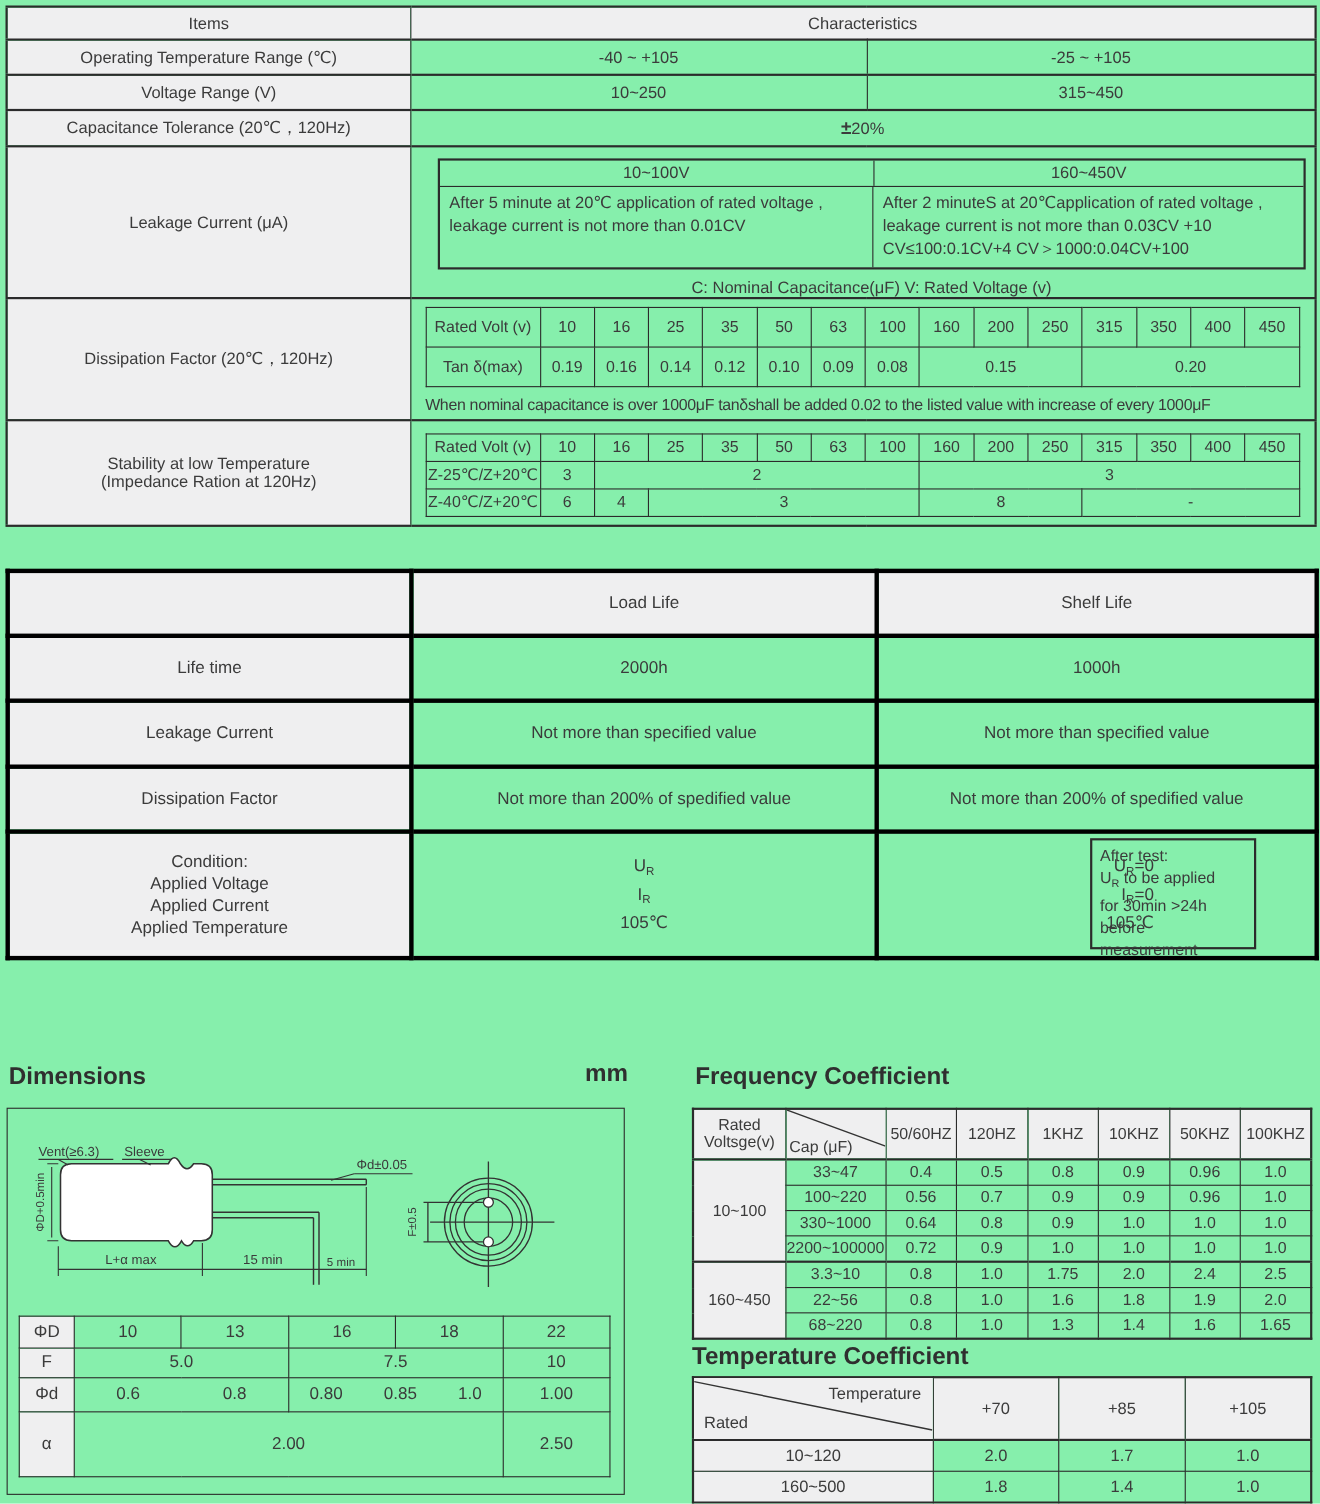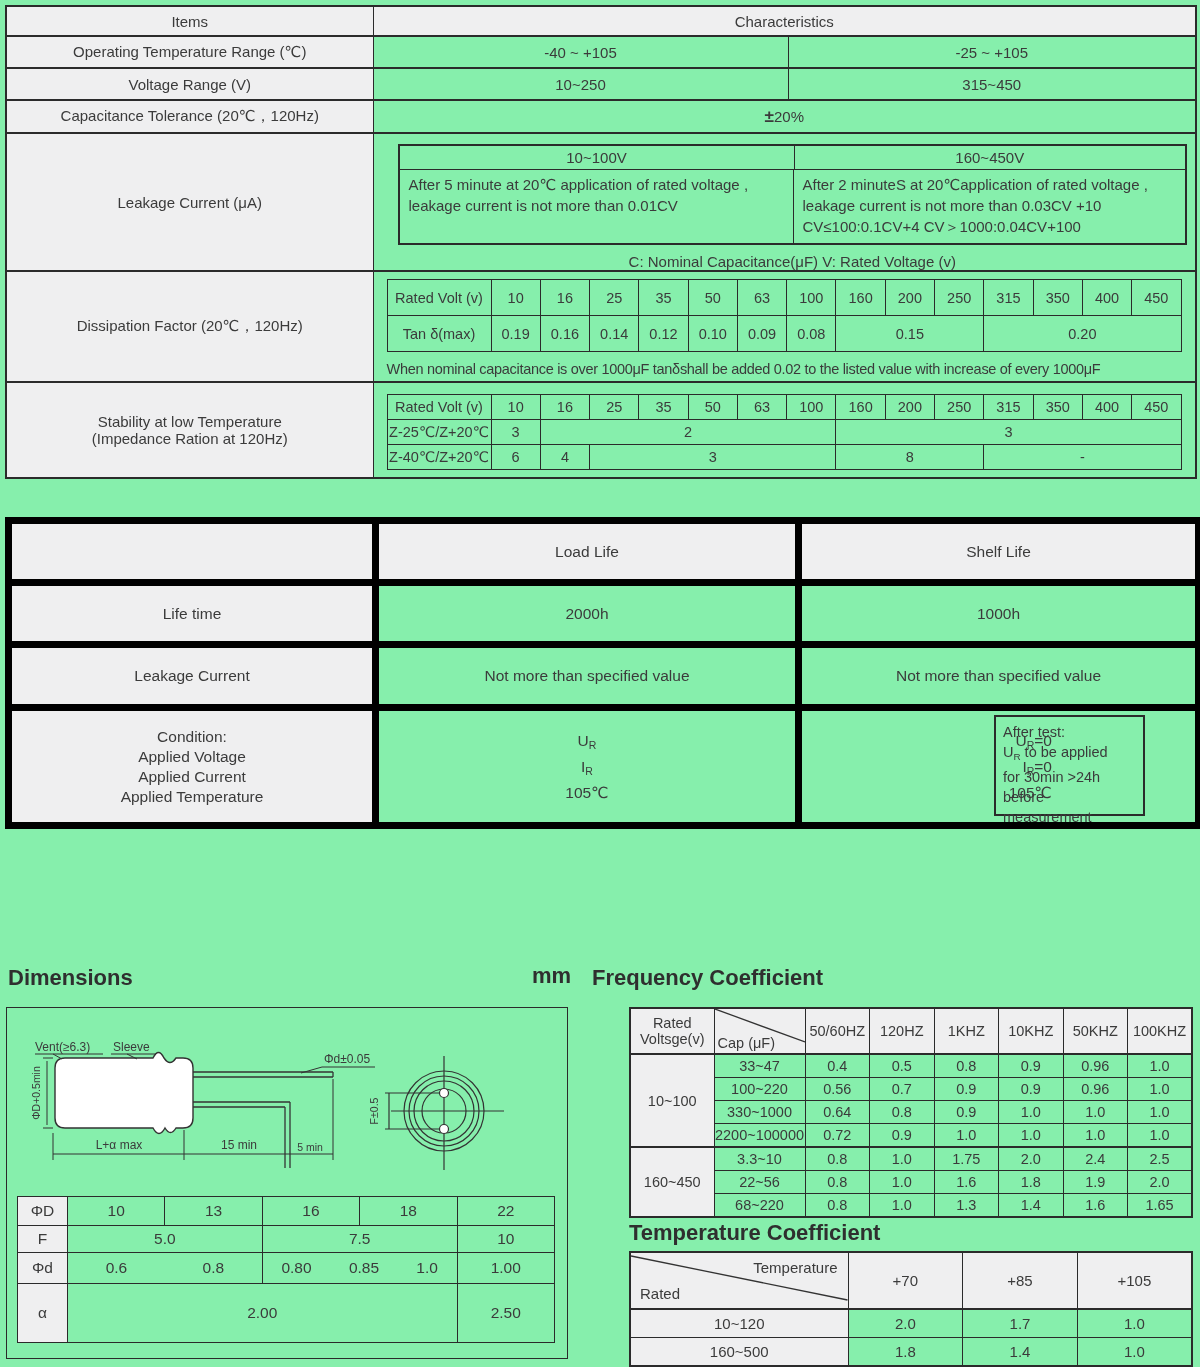--- a/index.html
+++ b/index.html
@@ -30,21 +30,21 @@
   .inner{margin-left:13px;width:795px;}
   .inner td{border:1.5px solid #2b2b2b;font-size:14.5px;text-align:center;}
   .diss{margin-top:7px;}
   .diss td{height:35px;}
   .stab{margin-top:11px;}
   .stab td{height:24px;}
   .dissnote{margin:9px 0 0 13px;text-align:left;font-size:14.5px;letter-spacing:-0.3px;white-space:nowrap;}
 
   
   .t2{position:absolute;left:5px;top:517px;width:1190px;border:2px solid #2b2b2b;}
-  .t2 td{border:7px solid #000000;font-size:15.5px;}
+  .t2 td{border:4px solid #000000;font-size:15.5px;}
   .h55 td{height:55px}.h56 td{height:56px}.h59 td{height:59px}.h111 td{height:111px}
   .cond-label{line-height:20px;}
   .cond-lines{line-height:22px;}
   .shelf-cell{position:relative;}
   .shelf-block{position:absolute;left:0;top:50%;transform:translateY(-50%);width:250px;text-align:right;line-height:22px;}
   .note-box{position:absolute;left:192px;top:4px;width:151px;height:101px;border:2px solid #2b2b2b;
             box-sizing:border-box;padding:5px 7px;text-align:left;font-size:14.5px;line-height:20px;}
 
   
   .sec-title{position:absolute;font-size:22px;font-weight:600;color:#2f2f2f;line-height:26px;}
@@ -234,20 +234,25 @@
     </tr>
     <tr class="h55">
       <td class="gray">Life time</td>
       <td>2000h</td>
       <td>1000h</td>
     </tr>
     <tr class="h56">
       <td class="gray">Leakage Current</td>
       <td>Not more than specified value</td>
       <td>Not more than specified value</td>
+    </tr>
+    <tr class="h55">
+      <td class="gray">Dissipation Factor</td>
+      <td>Not more than 200% of  spedified value</td>
+      <td>Not more than 200% of  spedified value</td>
     </tr>
     <tr class="h111">
       <td class="gray cond-label">
         <div>Condition:</div>
         <div>Applied Voltage</div>
         <div>Applied Current</div>
         <div>Applied Temperature</div>
       </td>
       <td class="cond-lines">
         <div><span>U</span><sub>R</sub></div>
@@ -366,21 +371,21 @@
       </tr>
       <tr class="dr4">
         <td class="gray">α</td>
         <td colspan="4">2.00</td>
         <td>2.50</td>
       </tr>
     </tbody>
       </table>
   </div>
 
-  <div class="sec-title" style="left:592px;top:965px;">Frequency Coefficient</div>
+  <div class="sec-title" style="left:632px;top:965px;">Frequency Coefficient</div>
   <table class="freqt">
     <colgroup>
         <col style="width:84px">
         <col style="width:91px">
         <col span="6">
       </colgroup>
     <tbody>
         <tr class="fh">
       <td class="gray">
         <div>Rated</div>

